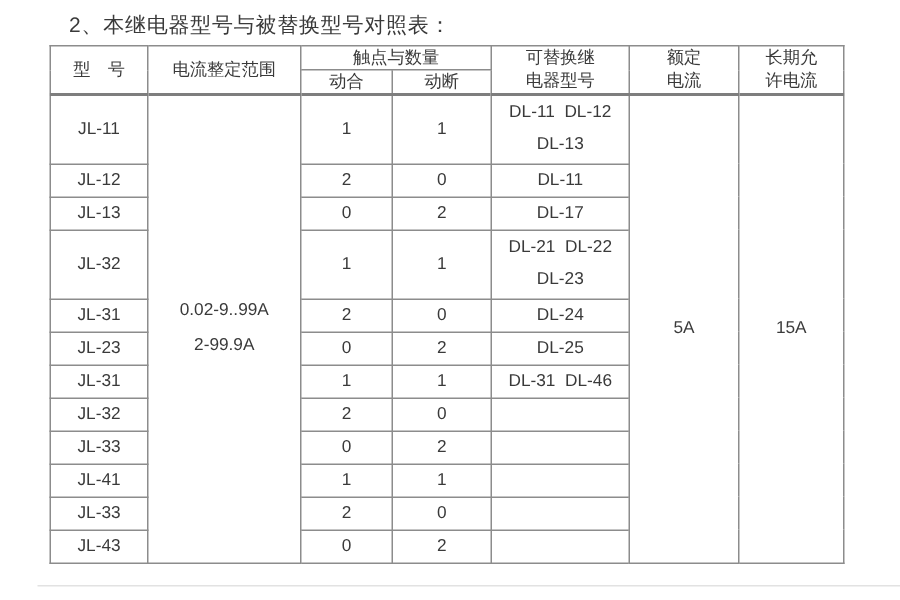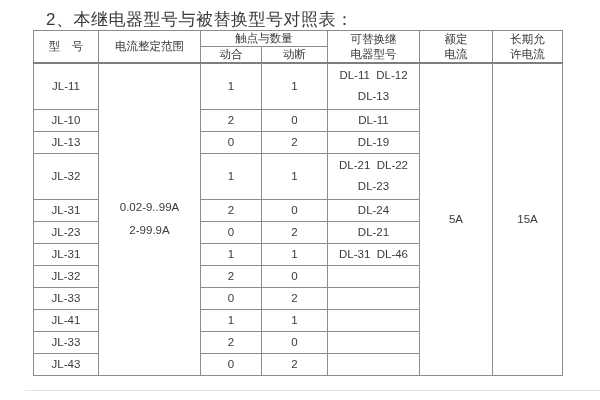--- a/index.html
+++ b/index.html
@@ -7,21 +7,21 @@
     width: 600px; height: 400px;
     background: #ffffff;
     position: relative;
     overflow: hidden;
     font-family: "Liberation Sans", sans-serif;
     color: #3a3a3a;
   }
   .page-title {
     position: absolute;
     left: 46px; top: 8px;
-    font-size: 17px;
+    font-size: 14px;
     letter-spacing: 0.5px;
     white-space: pre;
   }
   table.relay-table {
     position: absolute;
     left: 33px; top: 30px;
     border-collapse: collapse;
     table-layout: fixed;
   }
   table.relay-table th, table.relay-table td {
@@ -103,34 +103,34 @@
       <td class="num-cell">1</td>
       <td class="num-cell">1</td>
       <td class="rep-cell">
         <div>DL-11  DL-12</div>
         <div>DL-13</div>
       </td>
       <td rowspan="12">5A</td>
       <td rowspan="12">15A</td>
     </tr>
   <tr>
-    <td class="model-cell">JL-10</td>
+    <td class="model-cell">JL-12</td>
     <td class="num-cell no-cell">2</td>
     <td class="num-cell nc-cell">0</td>
     <td class="rep-cell">
       <div class="rep1">DL-11</div>
 
     </td>
   </tr>
       <tr>
     <td class="model-cell">JL-13</td>
     <td class="num-cell no-cell">0</td>
     <td class="num-cell nc-cell">2</td>
     <td class="rep-cell">
-      <div class="rep1">DL-19</div>
+      <div class="rep1">DL-17</div>
 
     </td>
   </tr>
       <tr class="row-tall">
     <td class="model-cell">JL-32</td>
     <td class="num-cell no-cell">1</td>
     <td class="num-cell nc-cell">1</td>
     <td class="rep-cell">
       <div class="rep1">DL-21  DL-22</div>
       <div class="rep2">DL-23</div>
@@ -143,21 +143,21 @@
     <td class="rep-cell">
       <div class="rep1">DL-24</div>
 
     </td>
   </tr>
       <tr>
     <td class="model-cell">JL-23</td>
     <td class="num-cell no-cell">0</td>
     <td class="num-cell nc-cell">2</td>
     <td class="rep-cell">
-      <div class="rep1">DL-21</div>
+      <div class="rep1">DL-25</div>
 
     </td>
   </tr>
       <tr>
     <td class="model-cell">JL-31</td>
     <td class="num-cell no-cell">1</td>
     <td class="num-cell nc-cell">1</td>
     <td class="rep-cell">
       <div class="rep1">DL-31  DL-46</div>
 

